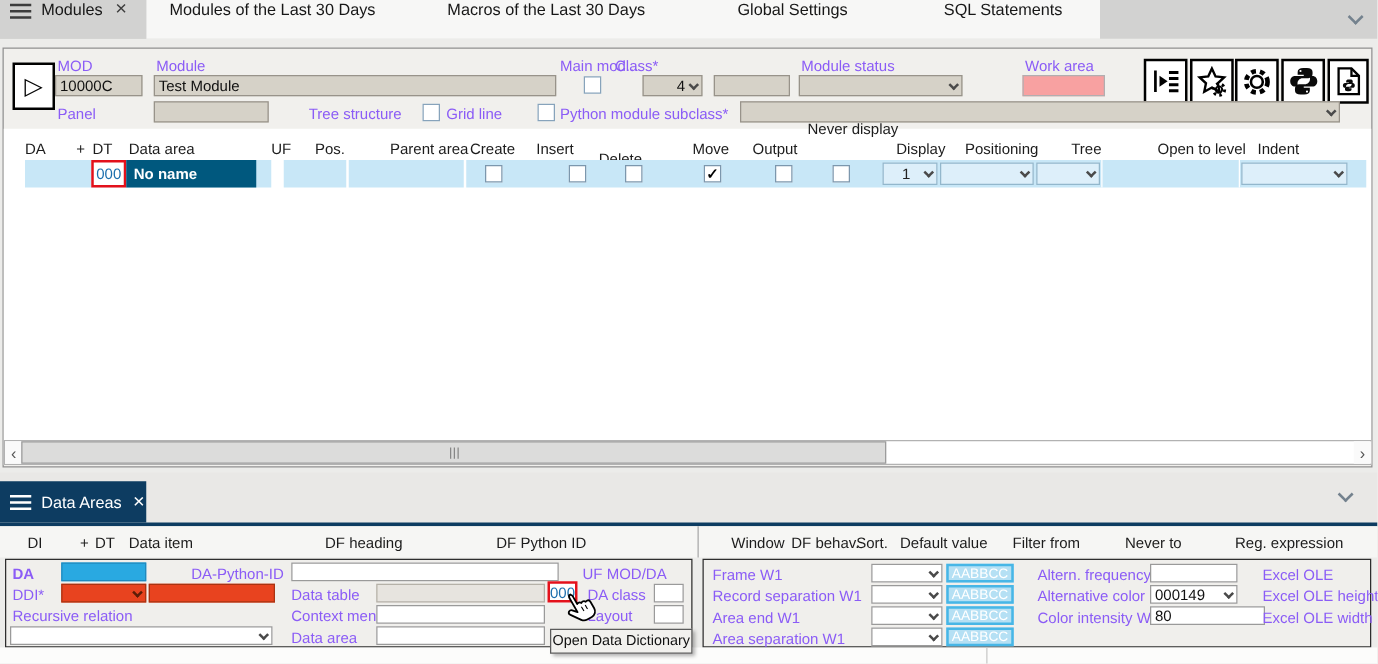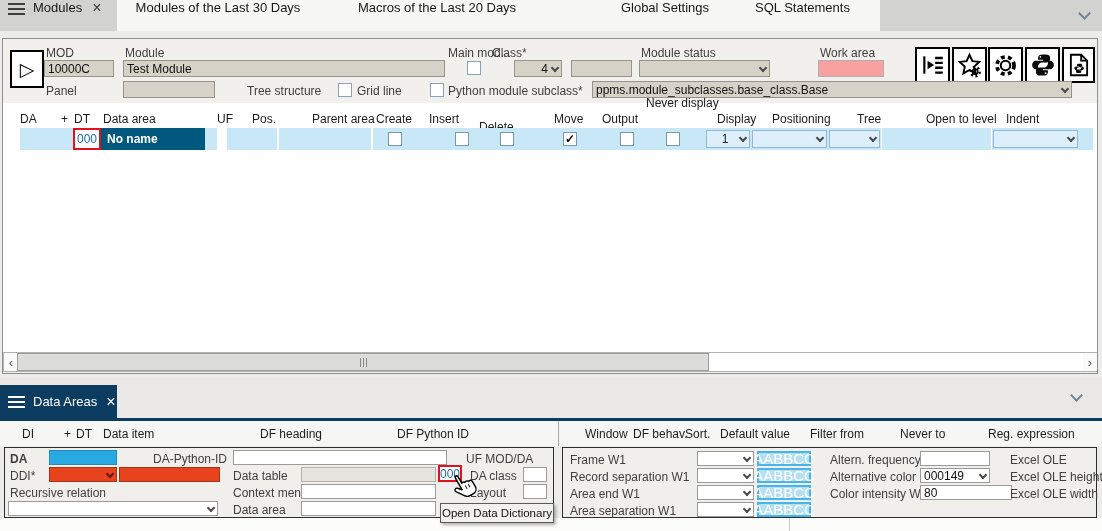--- a/index.html
+++ b/index.html
@@ -1,39 +1,39 @@
 <!DOCTYPE html>
 <html style="--row-blue: #c8e7f7; --cell-navy: #00587e; --tab-navy: #0d3c61; --red-border: #e3111b; --field-orange: #e8431f; --field-cyan: #29a9e1; --pink: #f8a1a1; --tan: #d6d2c8; --chip-blue: #b5e0f4;"><head>
 <meta charset="utf-8">
 <style>
 *{margin:0;padding:0;box-sizing:border-box}
 html,body{width:1102px;height:531px}
 body{position:relative;font-family:"Liberation Sans",sans-serif;background:#ececea;overflow:hidden;font-size:12px}
 .abs{position:absolute}
-.lbl{position:absolute;font-size:12px;color:#404040;white-space:nowrap;line-height:14px}
+.lbl{position:absolute;font-size:12px;color:#8b5cf6;white-space:nowrap;line-height:14px}
 .th{position:absolute;font-size:12px;color:#1c1c1c;white-space:nowrap}
 .fld{position:absolute;height:17px;border:1px solid #98938a;background:var(--tan);font-size:12px;color:#111;display:flex;align-items:center;padding:0 3px;overflow:hidden;white-space:nowrap}
 .h15{height:15px}
 .white{background:#fff;border-color:#9a9a9a}
 .chev{flex:none;width:6px;height:6px;border-right:2px solid #4a4a4a;border-bottom:2px solid #4a4a4a;transform:rotate(45deg);margin-bottom:2px}
 .sel .chev{margin-left:auto}
 .big-chev{position:absolute;width:9px;height:9px;border-right:2px solid #74828e;border-bottom:2px solid #74828e;transform:rotate(45deg)}
 .cb{position:absolute;width:14px;height:14px;border:1px solid #87a3bb;background:#fff;font-size:12px;line-height:12px;text-align:center;color:#000;font-weight:bold}
 .cell{position:absolute;height:22px;background:var(--row-blue)}
 .rsel{position:absolute;height:18px;background:#ddeffa;border:1px solid #93b7cc;display:flex;align-items:center;font-size:12px;color:#222;padding:0 3px}
 .iconbtn{position:absolute;width:35px;height:36px;border:2px solid #000;background:#fff;display:flex;align-items:center;justify-content:center}
 .burger{display:inline-block;width:17px}
 .burger i{display:block;height:2px;background:#3d3d3d;margin:3px 0}
 .burger.light i{background:#fff}
 .tab{position:absolute;top:0;height:31px;display:flex;align-items:flex-start;justify-content:center;font-size:13px;color:#171717}
 .xmark{font-size:16px;color:#3c3c3c;line-height:16px}
 .vline{position:absolute;width:1px}
 .tooltip{position:absolute;left:440px;top:503px;width:114px;height:20px;background:#f2f1ee;border:1px solid #5b5b5b;box-shadow:2px 2px 3px rgba(0,0,0,.3);display:flex;align-items:center;justify-content:center;font-size:11.5px;color:#111;z-index:70;white-space:nowrap}
 .badge{position:absolute;border:2px solid var(--red-border);background:#fff;color:#1c6fad;display:flex;align-items:center;justify-content:center;font-size:12px}
-.chip{position:absolute;width:54px;height:15px;background:var(--chip-blue);border:2px solid #47b6e6;color:#fff;font-size:15px;display:flex;align-items:center;justify-content:center}
+.chip{position:absolute;width:54px;height:15px;background:var(--chip-blue);border:2px solid #47b6e6;color:#fff;font-size:11px;display:flex;align-items:center;justify-content:center}
 .scrollbtn{position:absolute;width:14px;height:20px;background:#fafafa;display:flex;align-items:center;justify-content:center;color:#555;font-size:13px}
 .grip i{display:inline-block;width:1px;height:9px;background:#878787;margin:0 1px}
 </style>
 </head>
 <body>
 
 <div class="abs" style="left:0;top:0;width:1102px;height:31px;background:#d2d2d1"></div>
 <div class="abs" style="left:117px;top:0;width:763px;height:31px;background:#f7f7f6"></div>
 
 <div class="tab" style="left:0;width:117px;background:#d2d2d1;justify-content:flex-start;padding-left:8px">
@@ -42,23 +42,23 @@
       <i></i>
       <i></i>
     </span>
   <span style="margin-left:8px">Modules</span>
   <span class="xmark" style="margin-left:10px">×</span>
 </div>
 <div class="tab" style="left:117px;width:202px">
     <span>Modules of the Last 30 Days</span>
   </div>
 <div class="tab" style="left:319px;width:236px">
-    <span>Macros of the Last 20 Days</span>
-  </div>
-<div class="tab" style="left:580px;width:170px">
+    <span>Macros of the Last 30 Days</span>
+  </div>
+<div class="tab" style="left:549px;width:170px">
     <span>Global Settings</span>
   </div>
 <div class="tab" style="left:725px;width:155px">
     <span>SQL Statements</span>
   </div>
 <div class="big-chev" style="left:1080px;top:9px"></div>
 
 <div class="abs" style="left:2px;top:38px;width:1096px;height:336px;border:1px solid #8f8f8f;background:#f1f0ed"></div>
 <div class="abs" style="left:3px;top:103px;width:1094px;height:249px;background:#fff"></div>
 
@@ -125,21 +125,20 @@
 </div>
 
 <span class="lbl" style="left:46px;top:84px">Panel</span>
 <div class="fld" style="left:123px;top:81px;width:92px"></div>
 <span class="lbl" style="left:247px;top:84px">Tree structure</span>
 <div class="cb" style="left:338px;top:83px"></div>
 <span class="lbl" style="left:357px;top:84px">Grid line</span>
 <div class="cb" style="left:430px;top:83px"></div>
 <span class="lbl" style="left:448px;top:84px">Python module subclass*</span>
 <div class="fld sel" style="left:592px;top:81px;width:480px">
-  <span>ppms.module_subclasses.base_class.Base</span>
     <span class="chev"></span>
 </div>
 
 <span class="th" style="left:20px;top:112px">DA</span>
 <span class="th" style="left:61px;top:112px">+</span>
 <span class="th" style="left:74px;top:112px">DT</span>
 <span class="th" style="left:103px;top:112px">Data area</span>
 <span class="th" style="left:217px;top:112px">UF</span>
 <span class="th" style="left:252px;top:112px">Pos.</span>
 <span class="th" style="left:312px;top:112px">Parent area</span>

